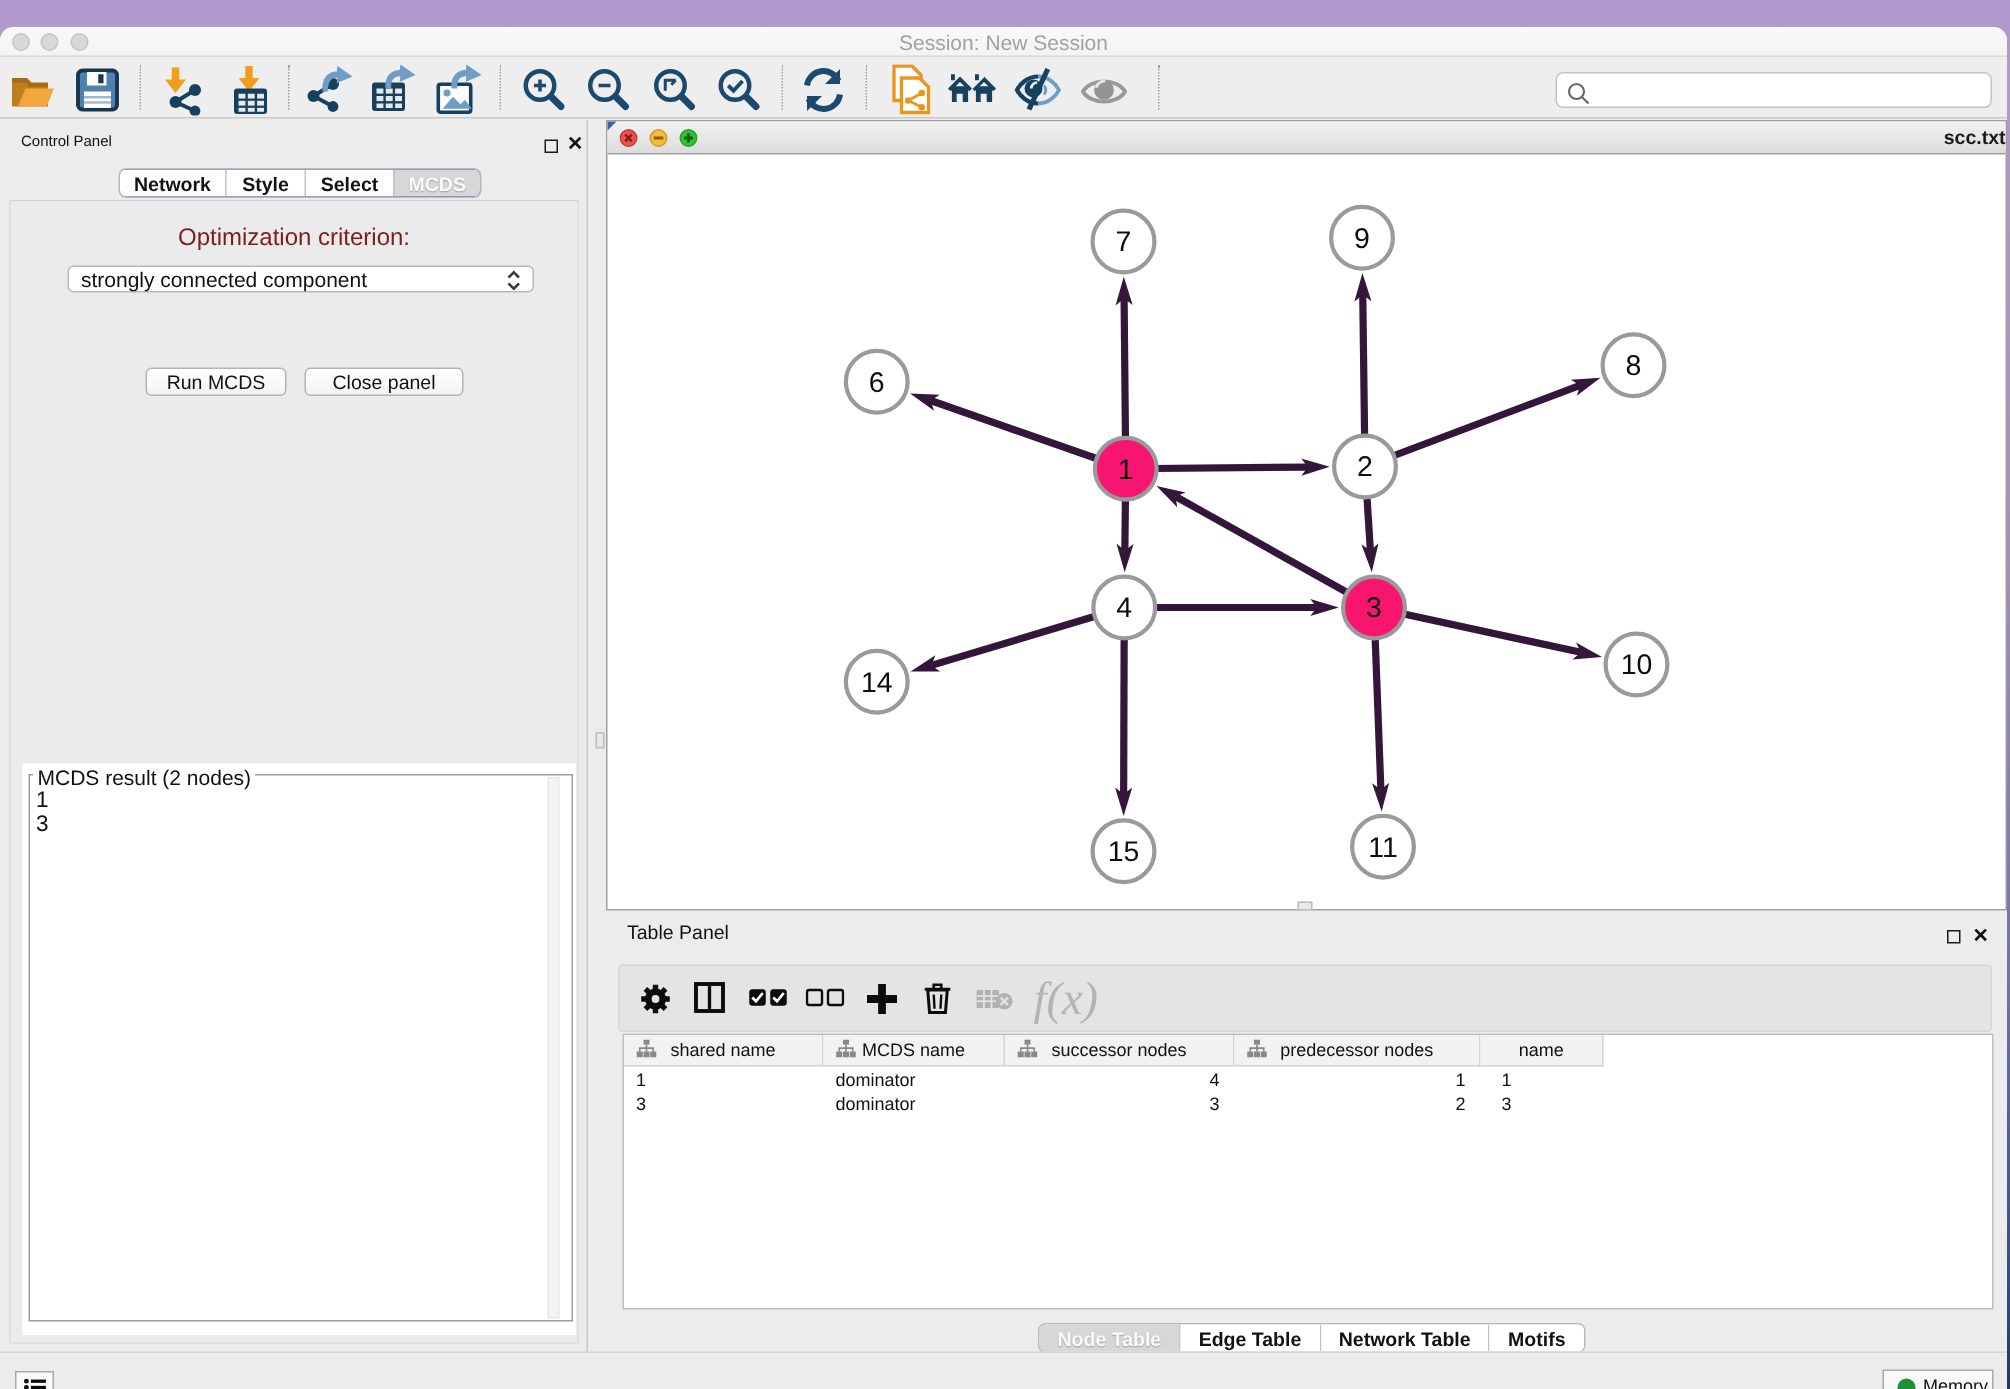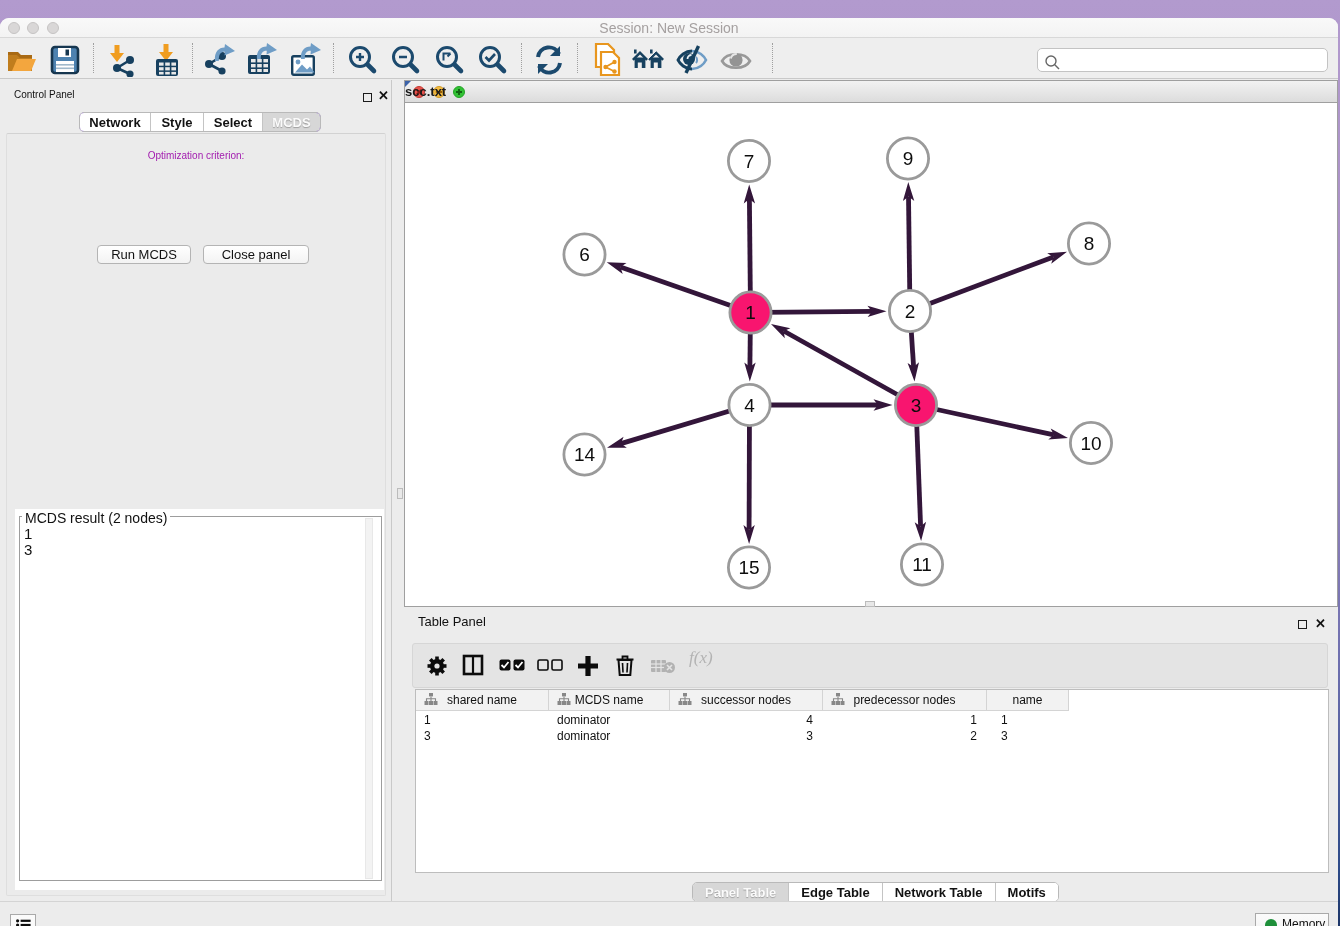--- a/index.html
+++ b/index.html
@@ -16,34 +16,34 @@
 
 
 #cpanel { position:absolute; left:0; top:62px; width:392px; height:821px; background:#ececec; border-right:1px solid #c9c9c9; }
 #cphead { position:absolute; left:14px; top:9px; font-size:10px; color:#111; }
 .winbtn { position:absolute; top:8px; font-weight:bold; color:#111; font-size:13px; }
 #cptabs { position:absolute; left:79px; top:32px; height:20px; display:flex; border:1px solid #b9b9b9; border-radius:5px; overflow:hidden; background:#6d28d9; }
 .cptab { padding:0; text-align:center; line-height:19px; font-size:13px; font-weight:bold; color:#121212; border-right:1px solid #c4c4c4; background:#fff; white-space:nowrap; }
 .cptab:last-child { border-right:none; }
 .cptab.tabdis, .ttab.tabdis { background:#d7d7d7; color:#fbfbfb; text-shadow:0 1px 1px #9e9e9e; }
 #cpinner { position:absolute; left:6px; top:53px; width:380px; height:763px; background:#ebebeb; border:1px solid #dedede; border-top:1px solid #d2d2d2; border-radius:2px; }
-#optlab { position:absolute; left:0; top:16px; width:100%; text-align:center; font-size:10px; color:#a21caf; }
+#optlab { position:absolute; left:0; top:16px; width:100%; text-align:center; font-size:16px; color:#7f1d1d; }
 #combo { position:absolute; left:38px; top:43px; width:311px; height:18px; background:#fff; border:1px solid #b9b9b9; border-radius:4px; font-size:14px; color:#111; line-height:17px; padding-left:8px; }
 #combo svg { position:absolute; right:6px; top:1px; }
 .btn { position:absolute; top:76px; height:19px; background:linear-gradient(#ffffff,#f3f3f3); border:1px solid #b4b4b4; border-radius:4px; font-size:13px; color:#111; text-align:center; line-height:17px;margin-top:35px; }
 #mcdsbox { position:absolute; left:8px; top:375px; width:369px; height:381px; background:#fff; }
 #fsborder { position:absolute; left:4px; top:7px; right:2px; bottom:9px; border:1px solid #9d9d9d; }
 #mcdslegend { position:absolute; left:7px; top:1px; background:#fff; padding:0 3px; font-size:14px; color:#111; z-index:2; }
 #mcdstxt { position:absolute; left:9px; top:17px; font-size:15px; color:#111; line-height:16.2px; }
 #mcdsscroll { position:absolute; right:11px; top:9px; bottom:11px; width:8px; background:#f3f3f3; border:1px solid #e8e8e8; }
 
 
 #gwin { position:absolute; left:404px; top:62px; width:934px; height:527px; background:#fff; border:1px solid #9f9f9f; }
 #gtitle { position:absolute; left:0; top:0; width:100%; height:22px; background:linear-gradient(#f2f2f2,#dcdcdc); border-bottom:1px solid #9f9f9f; }
-#gtitle .txt { position:absolute; top:3px; width:100%; text-align:left; font-size:13px; font-weight:bold; color:#1a1a1a; }
+#gtitle .txt { position:absolute; top:3px; width:100%; text-align:right; font-size:13px; font-weight:bold; color:#1a1a1a; }
 #gcorner { position:absolute; left:0; top:0; width:0; height:0; border-top:6px solid #3b62a8; border-right:6px solid transparent; }
 
 
 #tpanel { position:absolute; left:404px; top:590px; width:934px; height:293px; background:#ececec; }
 #tphead { position:absolute; left:14px; top:6px; font-size:13px; color:#111; }
 #ttool { position:absolute; left:8px; top:35px; width:916px; height:45px; background:#e4e4e4; border:1px solid #d6d6d6; border-radius:3px; }
 #ttable { position:absolute; left:11px; top:81px; width:914px; height:184px; background:#fff; border:1px solid #bdbdbd; font-size:12px; color:#111; }
 .th { position:absolute; top:0; height:21px; background:#f2f2f2; border-right:1px solid #d4d4d4; border-bottom:1px solid #d4d4d4; text-align:center; line-height:21px; }
 .td { position:absolute; font-size:12px; line-height:16px; }
 #ttabs { position:absolute; left:288px; top:274px; height:20px; display:flex; border:1px solid #b9b9b9; border-radius:5px; overflow:hidden; background:#fff; }
@@ -209,20 +209,25 @@
     <div style="position:absolute; left:363px; top:13px; width:9px; height:9px; border:1.6px solid #1a1a1a;"></div>
     <div class="winbtn" style="left:378px">✕</div>
     <div id="cptabs">
       <div class="cptab" style="width:71px">Network</div>
         <div class="cptab" style="width:53px">Style</div>
         <div class="cptab" style="width:59px">Select</div>
         <div class="cptab tabdis" style="width:57px">MCDS</div>
     </div>
     <div id="cpinner">
       <div id="optlab">Optimization criterion:</div>
+      <div id="combo">strongly connected component
+        <svg width="13" height="16" viewBox="0 0 13 16">
+            <path d="M3 6 L6.5 2.5 L10 6 M3 10 L6.5 13.5 L10 10" fill="none" stroke="#3a3a3a" stroke-width="1.7"></path>
+          </svg>
+      </div>
       <div class="btn" style="left:90px; width:94px;">Run MCDS</div>
       <div class="btn" style="left:196px; width:106px;">Close panel</div>
       <div id="mcdsbox">
         <div id="fsborder"></div>
         <div id="mcdslegend">MCDS result (2 nodes)</div>
         <div id="mcdstxt">1<br>3</div>
         <div id="mcdsscroll"></div>
       </div>
     </div>
   </div>
@@ -345,21 +350,21 @@
         <rect x="1" y="2" width="15" height="12" rx="1" fill="#b2b2b2"></rect>
         <g stroke="#e4e4e4" stroke-width="1.2">
             <line x1="1" y1="6" x2="16" y2="6"></line>
             <line x1="1" y1="9.5" x2="16" y2="9.5"></line>
             <line x1="6" y1="2" x2="6" y2="14"></line>
             <line x1="11" y1="2" x2="11" y2="14"></line>
           </g>
         <circle cx="19.5" cy="9.5" r="5.5" fill="#b2b2b2"></circle>
         <path d="M17 7 l5 5 M22 7 l-5 5" stroke="#e4e4e4" stroke-width="1.6"></path>
       </svg>
-      <div style="position:absolute; left:276px; top:4px; font-family:'Liberation Serif',serif; font-style:italic; font-size:17px; color:#b3b3b3;">f(x)</div>
+      <div style="position:absolute; left:276px; top:4px; font-family:'Liberation Serif',serif; font-style:italic; font-size:31px; color:#b3b3b3;">f(x)</div>
     </div>
     <div id="ttable">
       <div class="th" style="left:0; width:133px;">shared name</div>
       <div class="th" style="left:133px; width:121px;">MCDS name</div>
       <div class="th" style="left:254px; width:153px;">successor nodes</div>
       <div class="th" style="left:407px; width:164px;">predecessor nodes</div>
       <div class="th" style="left:571px; width:82px;">name</div>
       <svg class="hicon" style="left:8px" width="14" height="12" viewBox="0 0 14 12">
           <g fill="#888">
             <rect x="5" y="0" width="4" height="3.4"></rect>
@@ -401,21 +406,21 @@
       <div class="td" style="left:254px; top:22px; width:143px; text-align:right;">4</div>
       <div class="td" style="left:407px; top:22px; width:154px; text-align:right;">1</div>
       <div class="td" style="left:585px; top:22px;">1</div>
       <div class="td" style="left:8px; top:38px;">3</div>
       <div class="td" style="left:141px; top:38px;">dominator</div>
       <div class="td" style="left:254px; top:38px; width:143px; text-align:right;">3</div>
       <div class="td" style="left:407px; top:38px; width:154px; text-align:right;">2</div>
       <div class="td" style="left:585px; top:38px;">3</div>
     </div>
     <div id="ttabs">
-      <div class="ttab tabdis">Panel Table</div>
+      <div class="ttab tabdis">Node Table</div>
         <div class="ttab">Edge Table</div>
         <div class="ttab">Network Table</div>
         <div class="ttab">Motifs</div>
     </div>
   </div>
   <div id="sbar">
     <div id="listbtn">
       <svg style="position:absolute; left:5px; top:4px;" width="15" height="12" viewBox="0 0 15 12">
         <g fill="#0c0c0c">
             <circle cx="1.6" cy="1.8" r="1.6"></circle>

